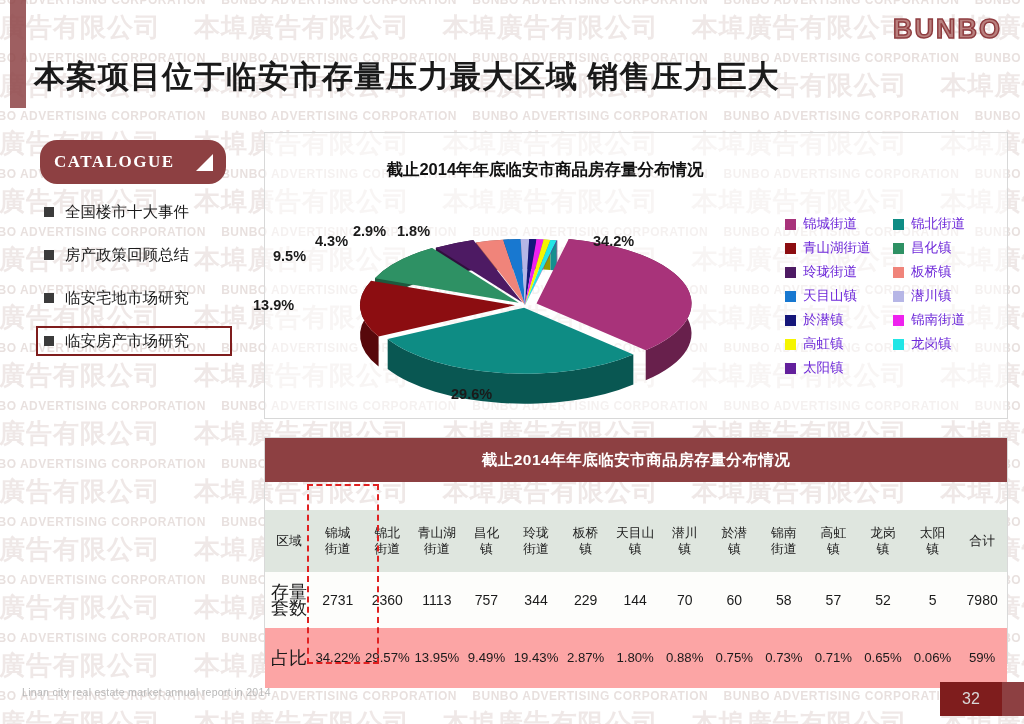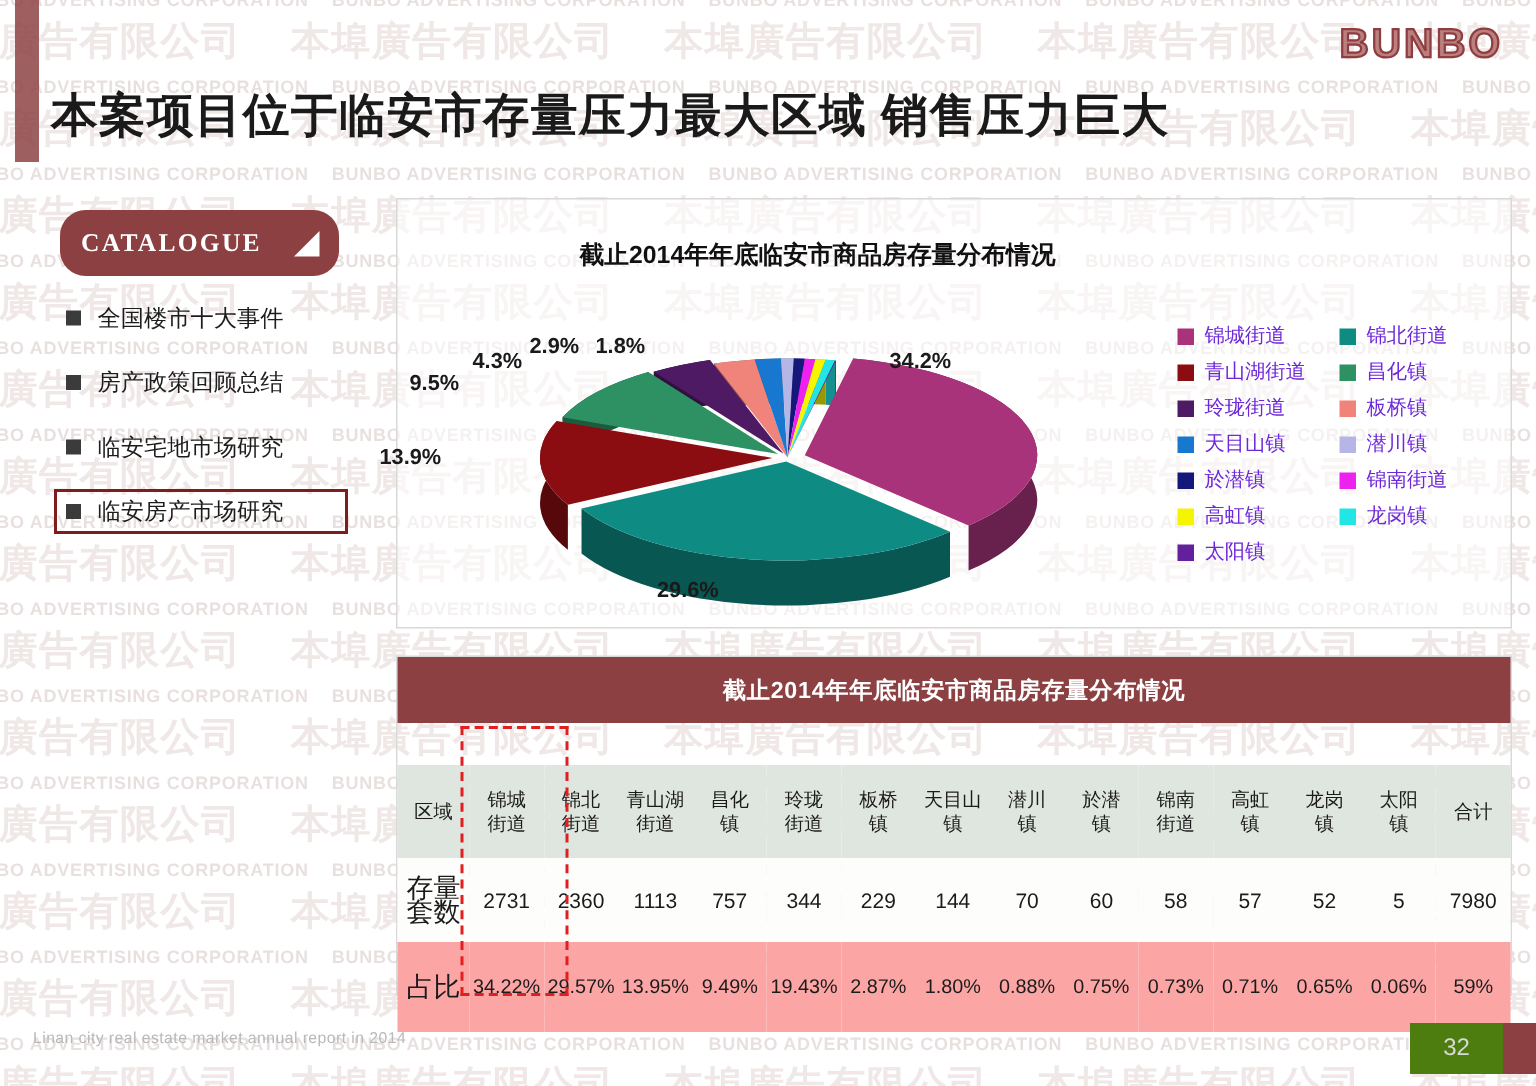--- a/index.html
+++ b/index.html
@@ -120,21 +120,21 @@
     border:2px dashed #e02020;pointer-events:none;z-index:6;
   }
 
   
   #footer-note{
     position:absolute;left:22px;top:686px;z-index:3;
     font-size:10.5px;color:#b9b9b9;letter-spacing:.3px;white-space:nowrap;
   }
   #page-number-box{
     position:absolute;right:22px;top:682px;width:62px;height:34px;
-    background:#4d7c0f;z-index:3;display:flex;align-items:center;justify-content:center;
+    background:#7f1d1d;z-index:3;display:flex;align-items:center;justify-content:center;
   }
   #page-number{color:#d9d9d9;font-size:16px;}
   #page-number-accent{
     position:absolute;right:0px;top:682px;width:22px;height:34px;
     background:#8d4042;z-index:3;
   }
 </style>
 </head>
 <body>
 
@@ -226,21 +226,21 @@
           <path d="M 250 112 L 245.6468321599125 46.026034367561095 A 155 66 0 0 1 254.21686120419153 46.02442921654088 Z" fill="#b6b6e6"></path>
           <path d="M 250 112 L 254.21686120419153 46.02442921654088 A 155 66 0 0 1 261.5117057224397 46.1822762246844 Z" fill="#16177a"></path>
           <path d="M 250 112 L 261.5117057224397 46.1822762246844 A 155 66 0 0 1 268.58760852059936 46.476285591471694 Z" fill="#ee22ee"></path>
           <path d="M 250 112 L 268.58760852059936 46.476285591471694 A 155 66 0 0 1 275.4322676297642 46.894486289994816 Z" fill="#f5f500"></path>
           <path d="M 250 112 L 275.4322676297642 46.894486289994816 A 155 66 0 0 1 281.6544601342996 47.390980778290924 Z" fill="#22e6e6"></path>
           <path d="M 250 112 L 281.6544601342996 47.390980778290924 A 155 66 0 0 1 282.2263120767526 47.44225835156881 Z" fill="#63209c"></path>
         </g>
     </svg>
     <div id="pie-labels">
         <div class="pie-label" style="left: 318px; top: 40px;">34.2%</div>
-        <div class="pie-label" style="left: 163px; top: 193px;">29.6%</div>
+        <div class="pie-label" style="left: 176px; top: 193px;">29.6%</div>
         <div class="pie-label" style="left: -22px; top: 104px;">13.9%</div>
         <div class="pie-label" style="left: -2px; top: 55px;">9.5%</div>
         <div class="pie-label" style="left: 40px; top: 40px;">4.3%</div>
         <div class="pie-label" style="left: 78px; top: 30px;">2.9%</div>
         <div class="pie-label" style="left: 122px; top: 30px;">1.8%</div>
       </div>
   </div>
   <div id="legend">
       <div class="legend-item">
         <span class="legend-swatch" style="background: rgb(168, 51, 122);"></span>

